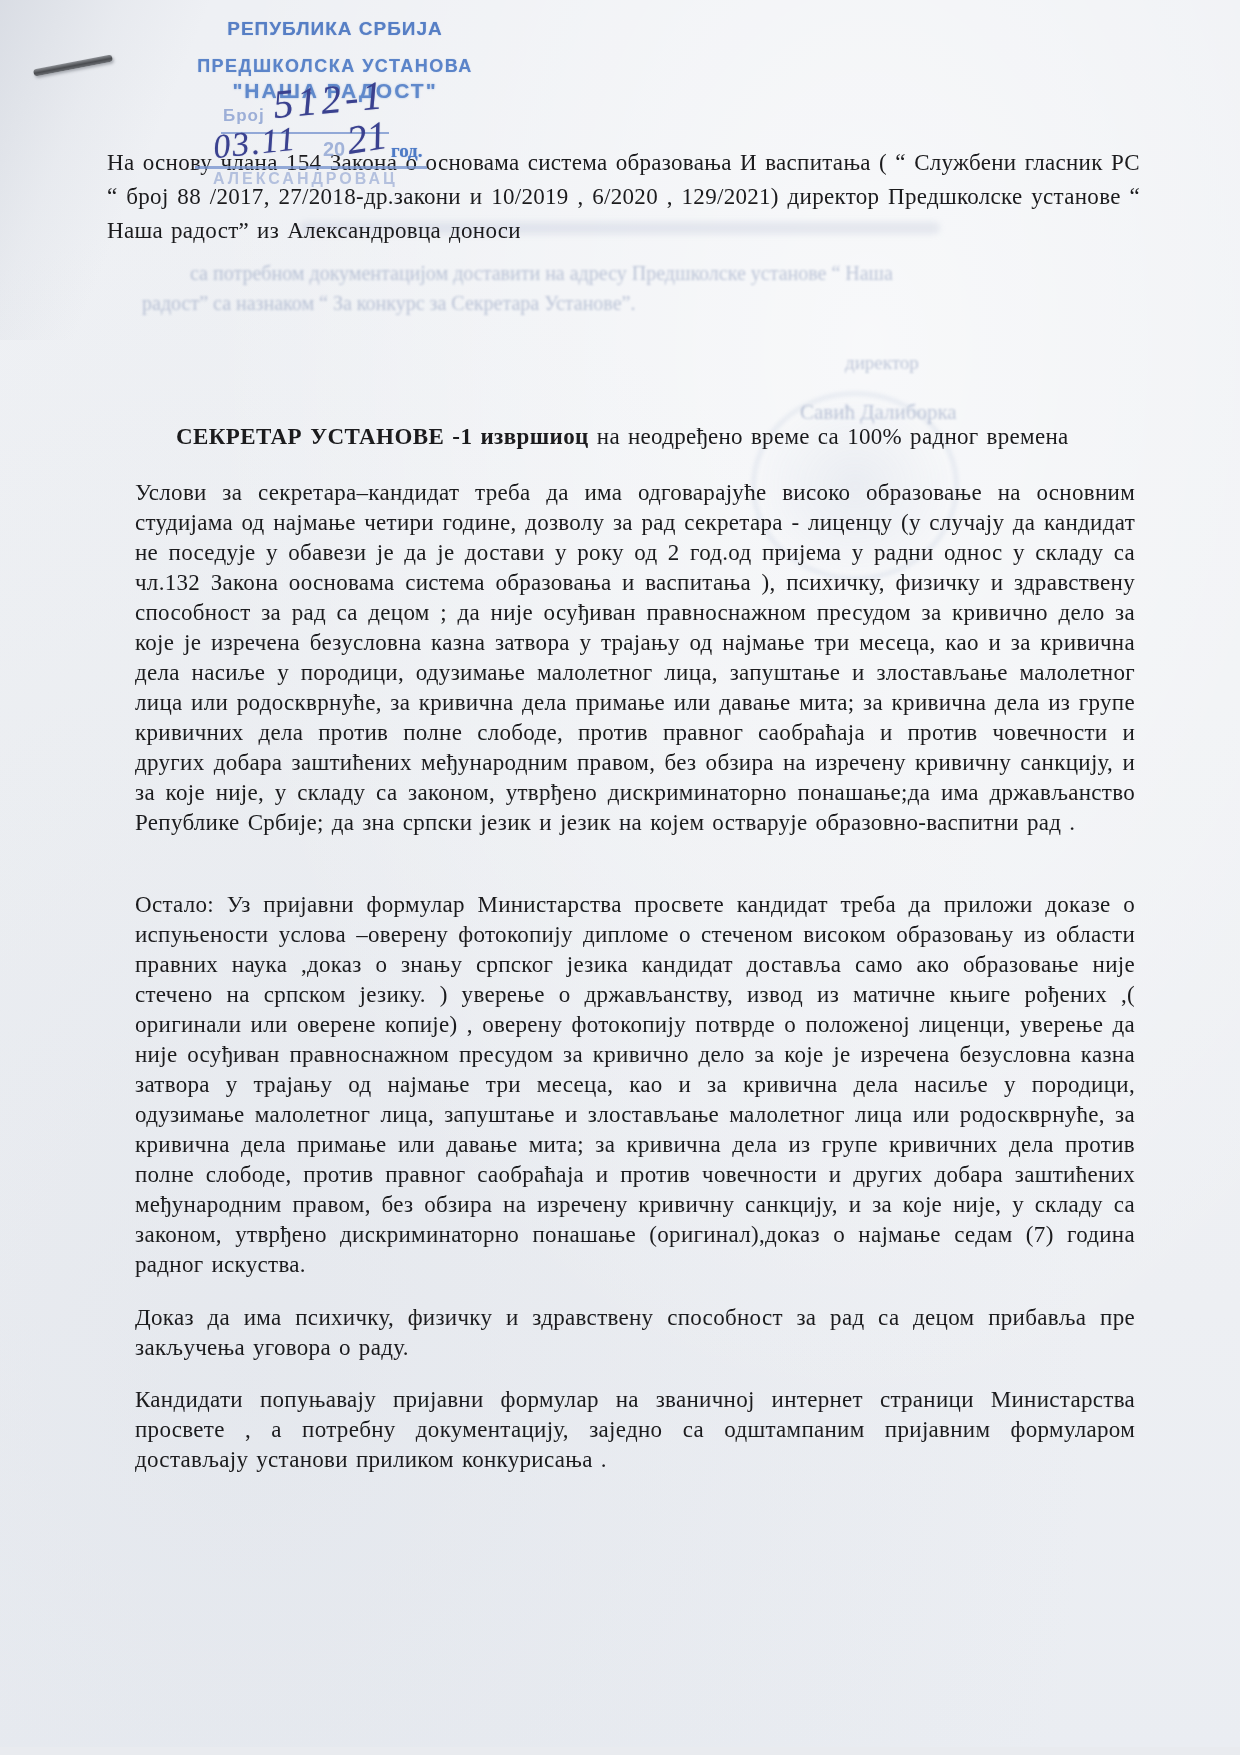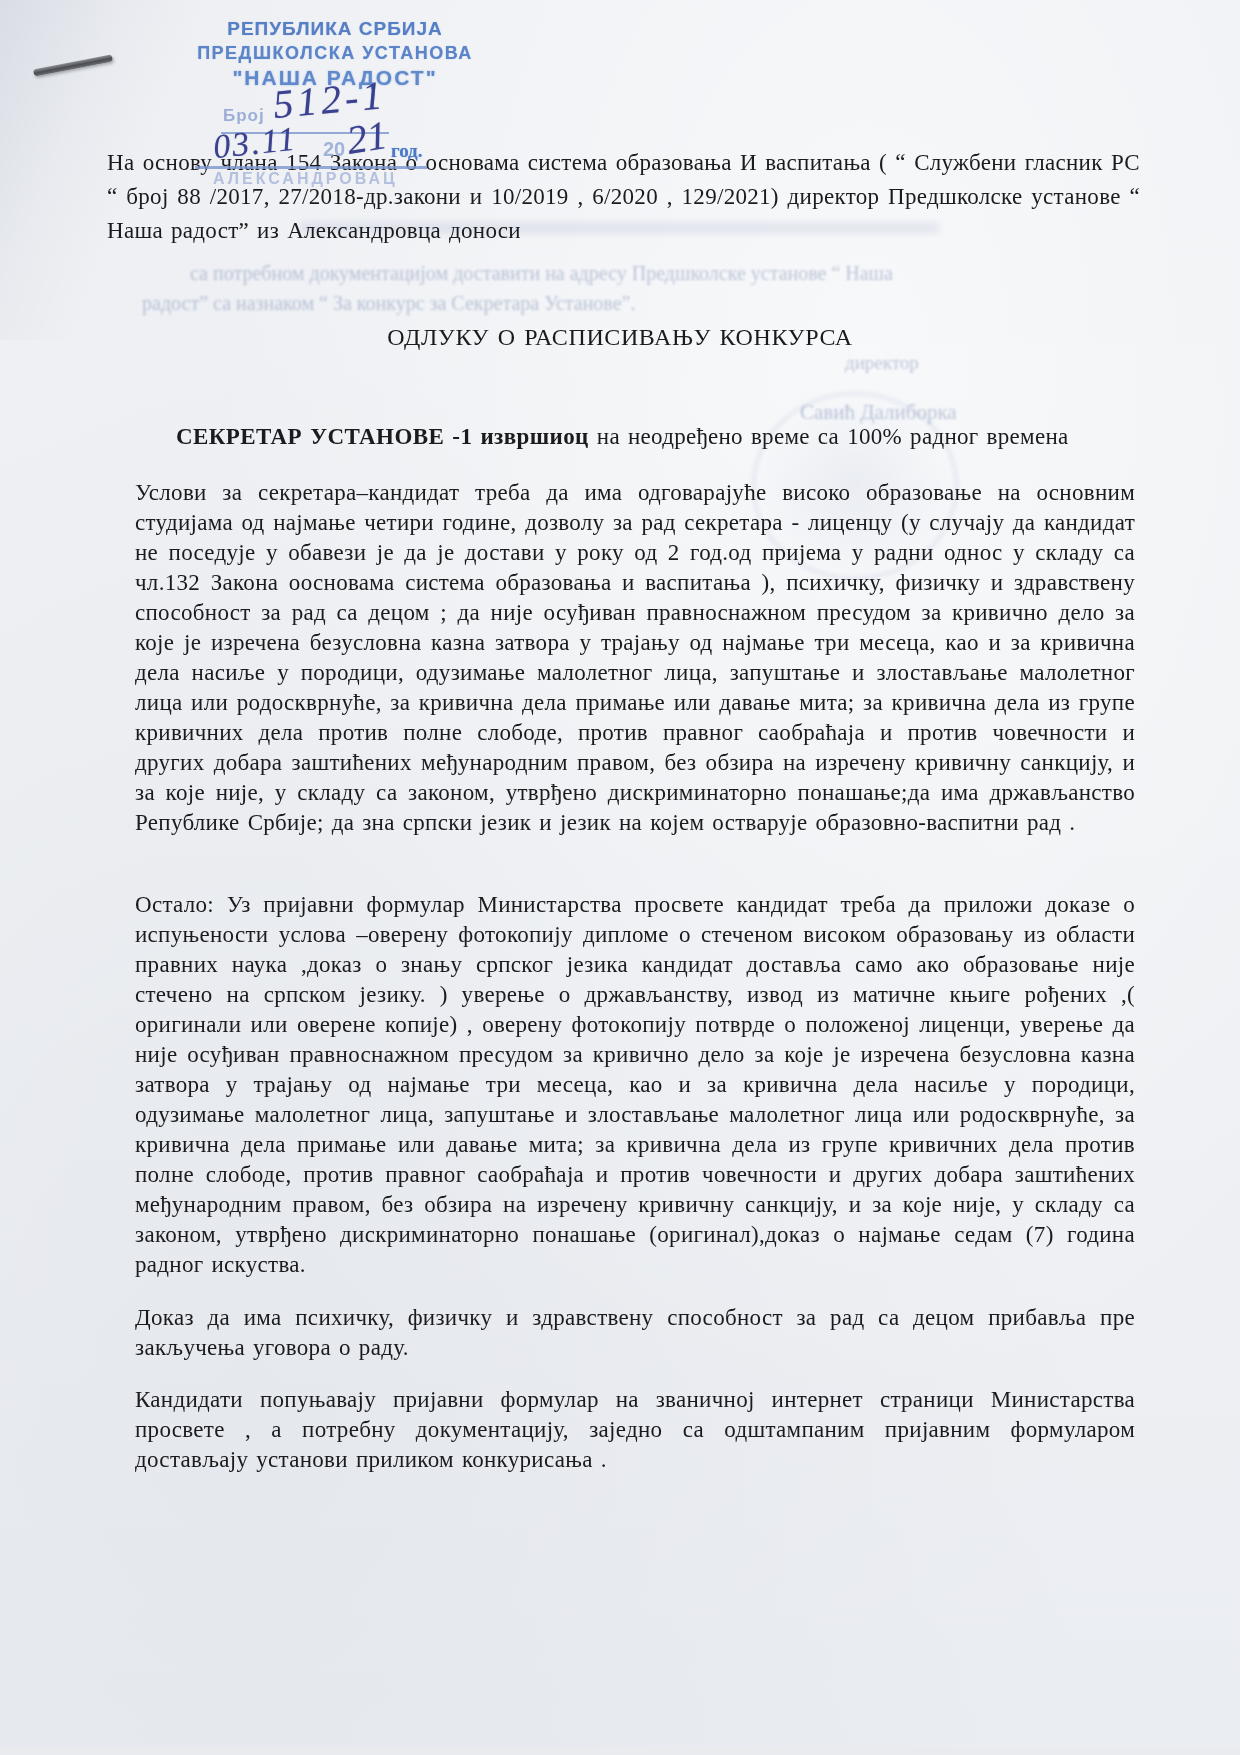--- a/index.html
+++ b/index.html
@@ -27,21 +27,21 @@
     border-radius:3px;transform:rotate(-11deg);
     box-shadow:1px 2px 3px rgba(90,95,105,0.45);
   }
   
   .stamp{position:absolute;left:185px;top:18px;width:300px;text-align:center;z-index:3;}
   .stamp .s1,.stamp .s2,.stamp .s3{
     font-family:"Liberation Sans", sans-serif;font-weight:bold;color:#577fc5;
     text-shadow:0 0 1px rgba(87,127,197,0.55);
   }
   .stamp .s1{font-size:19px;letter-spacing:1px;}
-  .stamp .s2{font-size:18px;letter-spacing:1.5px;margin-top:3px;color:#5b84c9;}
+  .stamp .s2{font-size:18px;letter-spacing:1.5px;margin-top:16px;color:#5b84c9;}
   .stamp .s3{font-size:21px;letter-spacing:2px;margin-top:2px;color:#6089cb;text-shadow:0 0 2px rgba(96,137,203,0.6);}
   .stamp-num-row{position:absolute;left:30px;top:72px;width:260px;height:46px;text-align:left;}
   .num-label{
     position:absolute;left:8px;top:16px;
     font-family:"Liberation Sans", sans-serif;font-weight:bold;font-size:17px;
     color:rgba(128,152,205,0.75);letter-spacing:1px;
   }
   .num-hand{
     position:absolute;left:58px;top:-14px;
     font-size:40px;font-style:italic;color:#3a418f;transform:rotate(-5deg);
@@ -132,21 +132,20 @@
       <span class="year-hand">21</span>
       <span class="year-suffix">год.</span>
       <span class="date-line"></span>
     </div>
 
     <div class="stamp-city">АЛЕКСАНДРОВАЦ</div>
   </div>
 
   <div class="txt intro">На основу  члана 154 Закона о основама система образовања И  васпитања ( “ Службени гласник РС “ број 88 /2017, 27/2018-др.закони и 10/2019 , 6/2020 , 129/2021) директор Предшколске установе “ Наша радост” из Александровца доноси</div>
 
-  <div class="txt title">ОДЛУКУ О РАСПИСИВАЊУ КОНКУРСА</div>
 
   <div class="txt heading"><b>СЕКРЕТАР  УСТАНОВЕ -1 извршиоц</b><span> на неодређено време са 100% радног времена</span></div>
 
   <div class="txt p-cond">Услови за секретара–кандидат треба да има одговарајуће  високо образовање на основним студијама од најмање четири године, дозволу за рад секретара - лиценцу (у случају да кандидат не поседује у обавези је да је достави у року од 2 год.од пријема у радни однос у складу са чл.132 Закона оосновама система образовања и васпитања ), психичку, физичку и здравствену способност за рад са децом ; да није  осуђиван  правноснажном пресудом за кривично дело за које је изречена безусловна казна затвора у трајању од најмање три месеца, као и за кривична дела насиље у породици, одузимање малолетног лица, запуштање и злостављање малолетног лица или родоскврнуће, за кривична дела примање или давање мита; за кривична дела из групе кривичних дела против полне слободе, против правног саобраћаја и против човечности и других добара заштићених међународним правом, без обзира на изречену кривичну санкцију, и за које није, у складу са законом, утврђено дискриминаторно понашање;да  има  држављанство Републике Србије; да зна  српски језик и језик на којем остварује образовно-васпитни рад .</div>
   <div class="txt p-docs">Остало: Уз пријавни формулар Министарства просвете  кандидат  треба да приложи доказе о испуњености услова –оверену фотокопију   дипломе  о стеченом високом образовању из области правних наука ,доказ о знању српског језика кандидат доставља само ако образовање није стечено на српском језику. ) уверење о држављанству, извод из матичне књиге рођених ,( оригинали или оверене копије)  , оверену фотокопију потврде о положеној лиценци,  уверење да није осуђиван правноснажном пресудом за кривично дело за које је изречена безусловна казна затвора у трајању од најмање три месеца, као и за кривична дела насиље у породици, одузимање малолетног лица, запуштање и злостављање малолетног лица или родоскврнуће, за кривична дела примање или давање мита; за кривична дела из групе кривичних дела против полне слободе, против правног саобраћаја и против човечности и других добара заштићених међународним правом, без обзира на изречену кривичну санкцију, и за које није, у складу са законом, утврђено дискриминаторно понашање (оригинал),доказ о најмање седам (7) година радног искуства.</div>
   <div class="txt p-apply">Кандидати попуњавају пријавни формулар на званичној интернет страници Министарства просвете , а потребну документацију, заједно са одштампаним пријавним формуларом достављају установи приликом конкурисања .</div>
   <div class="txt p-proof">Доказ да има  психичку, физичку и здравствену способност за рад са децом   прибавља  пре закључења уговора о раду.</div>
 
 </div>
 

